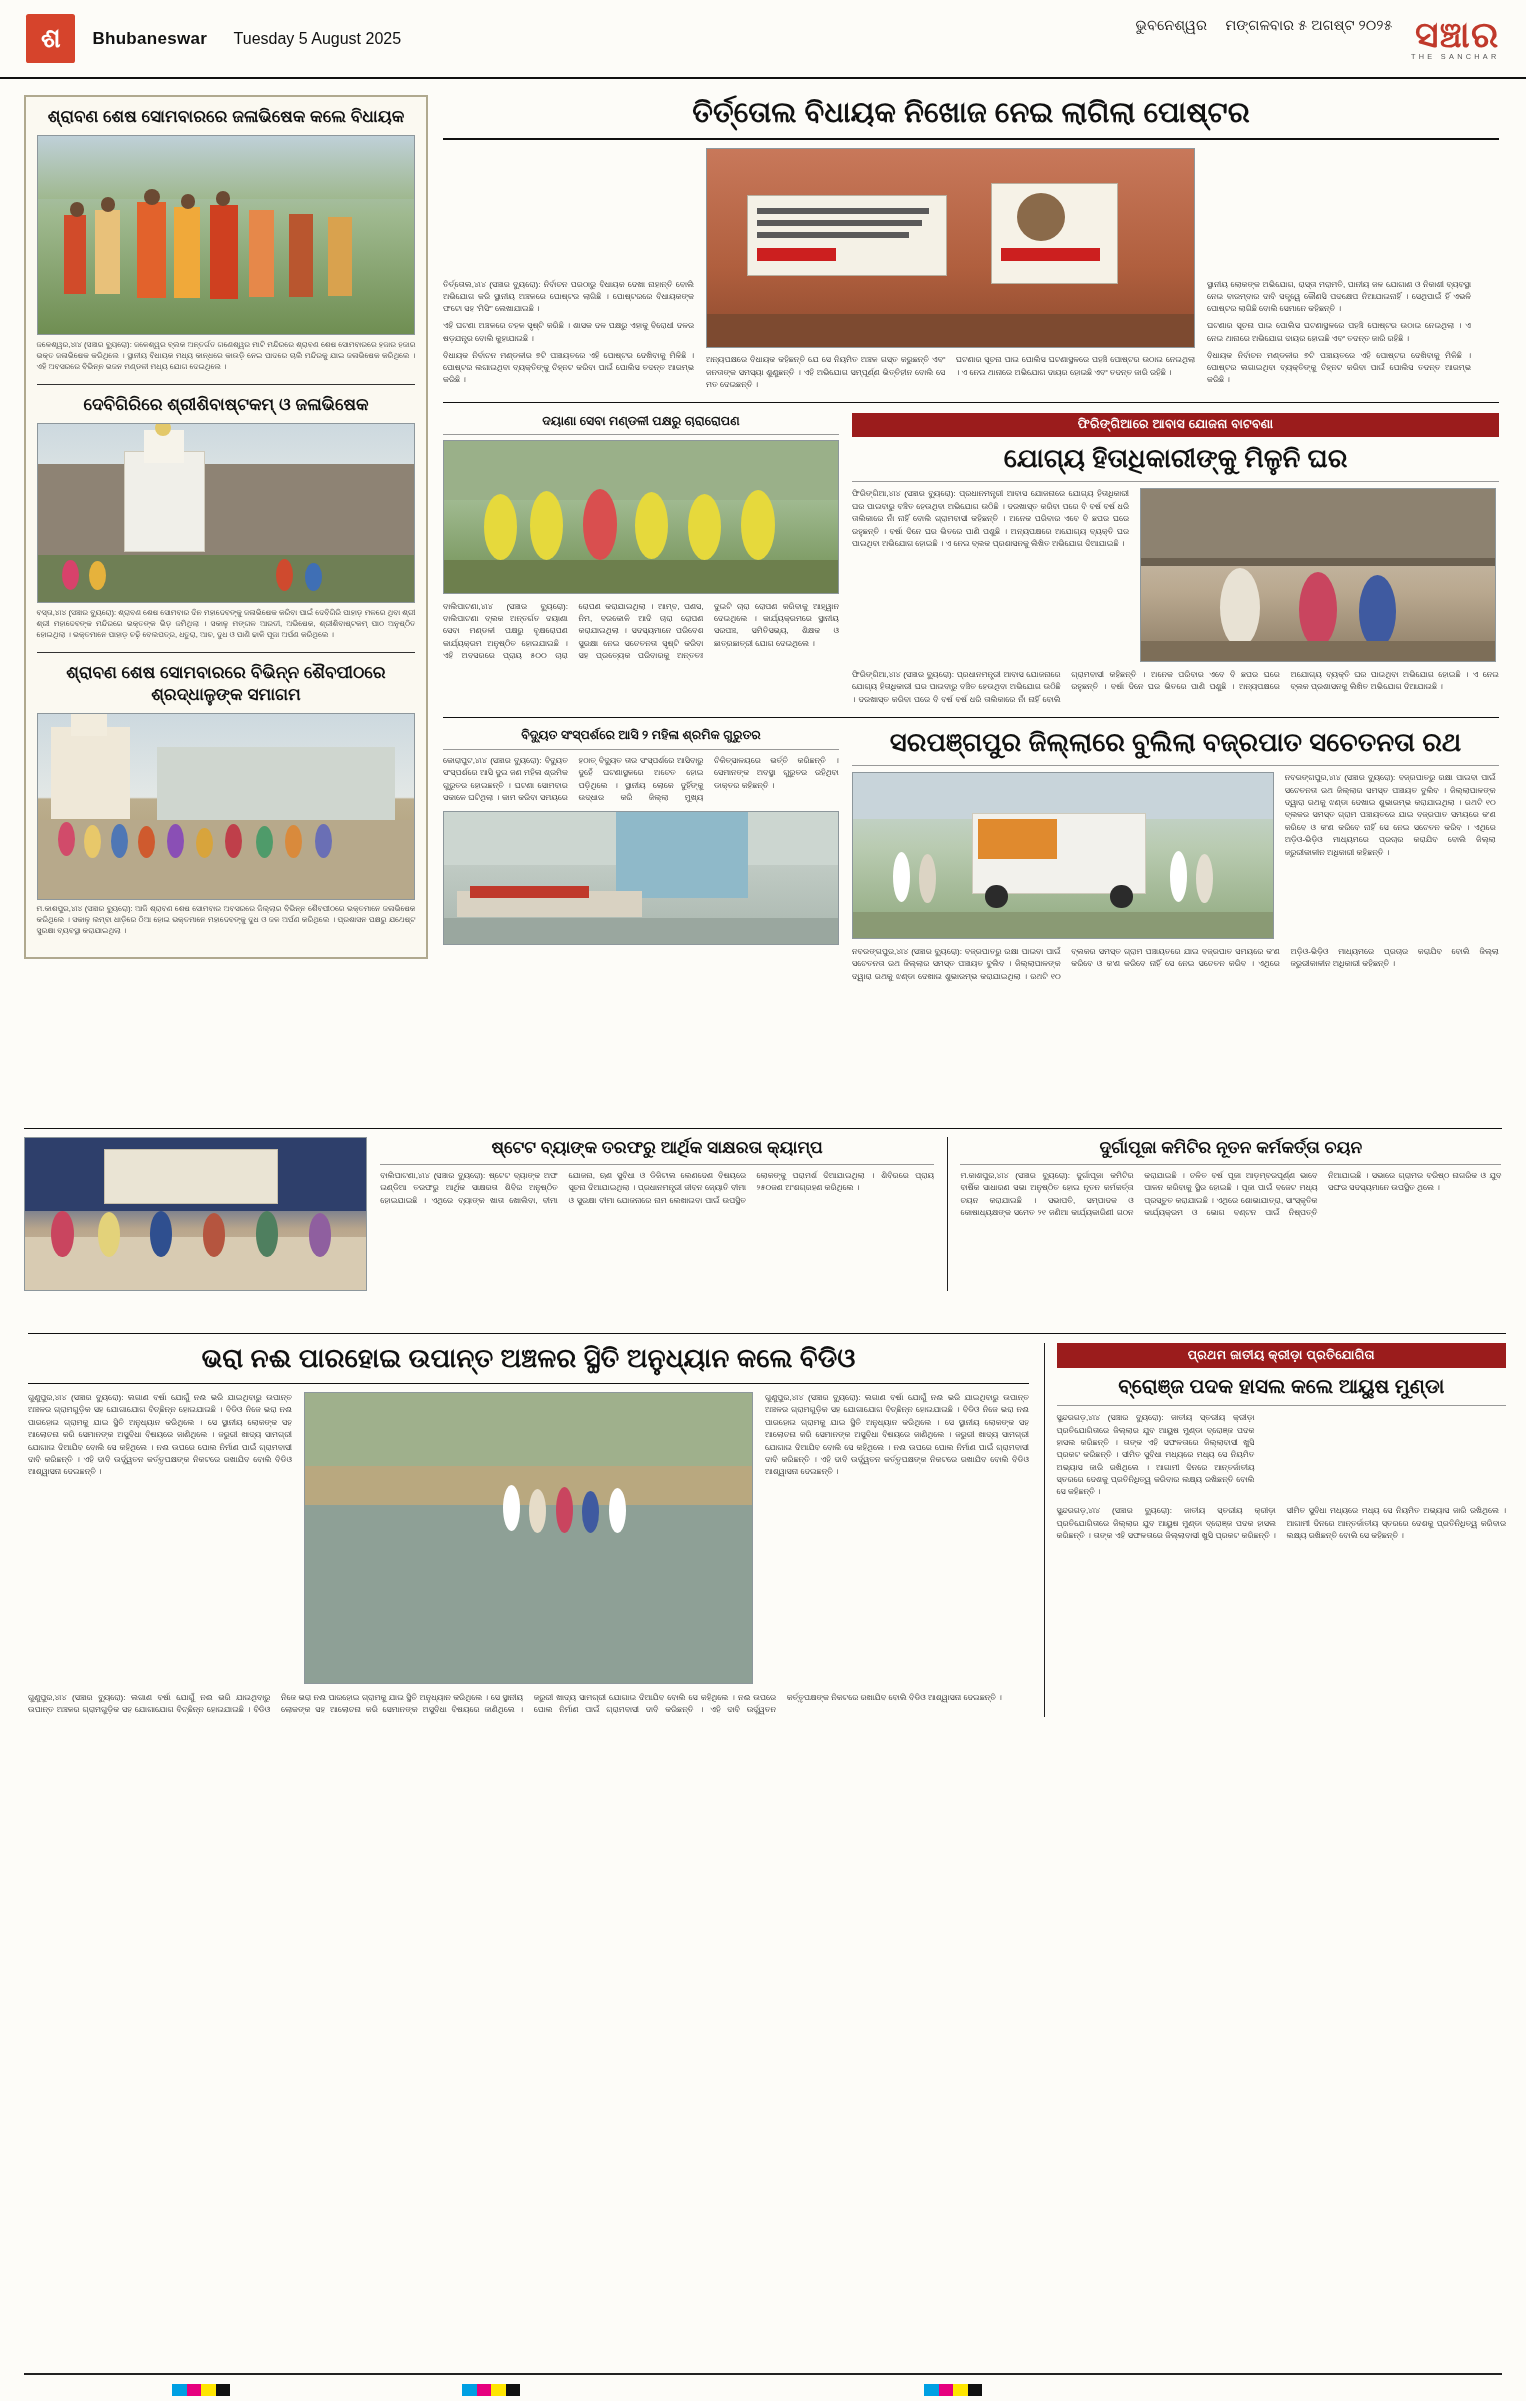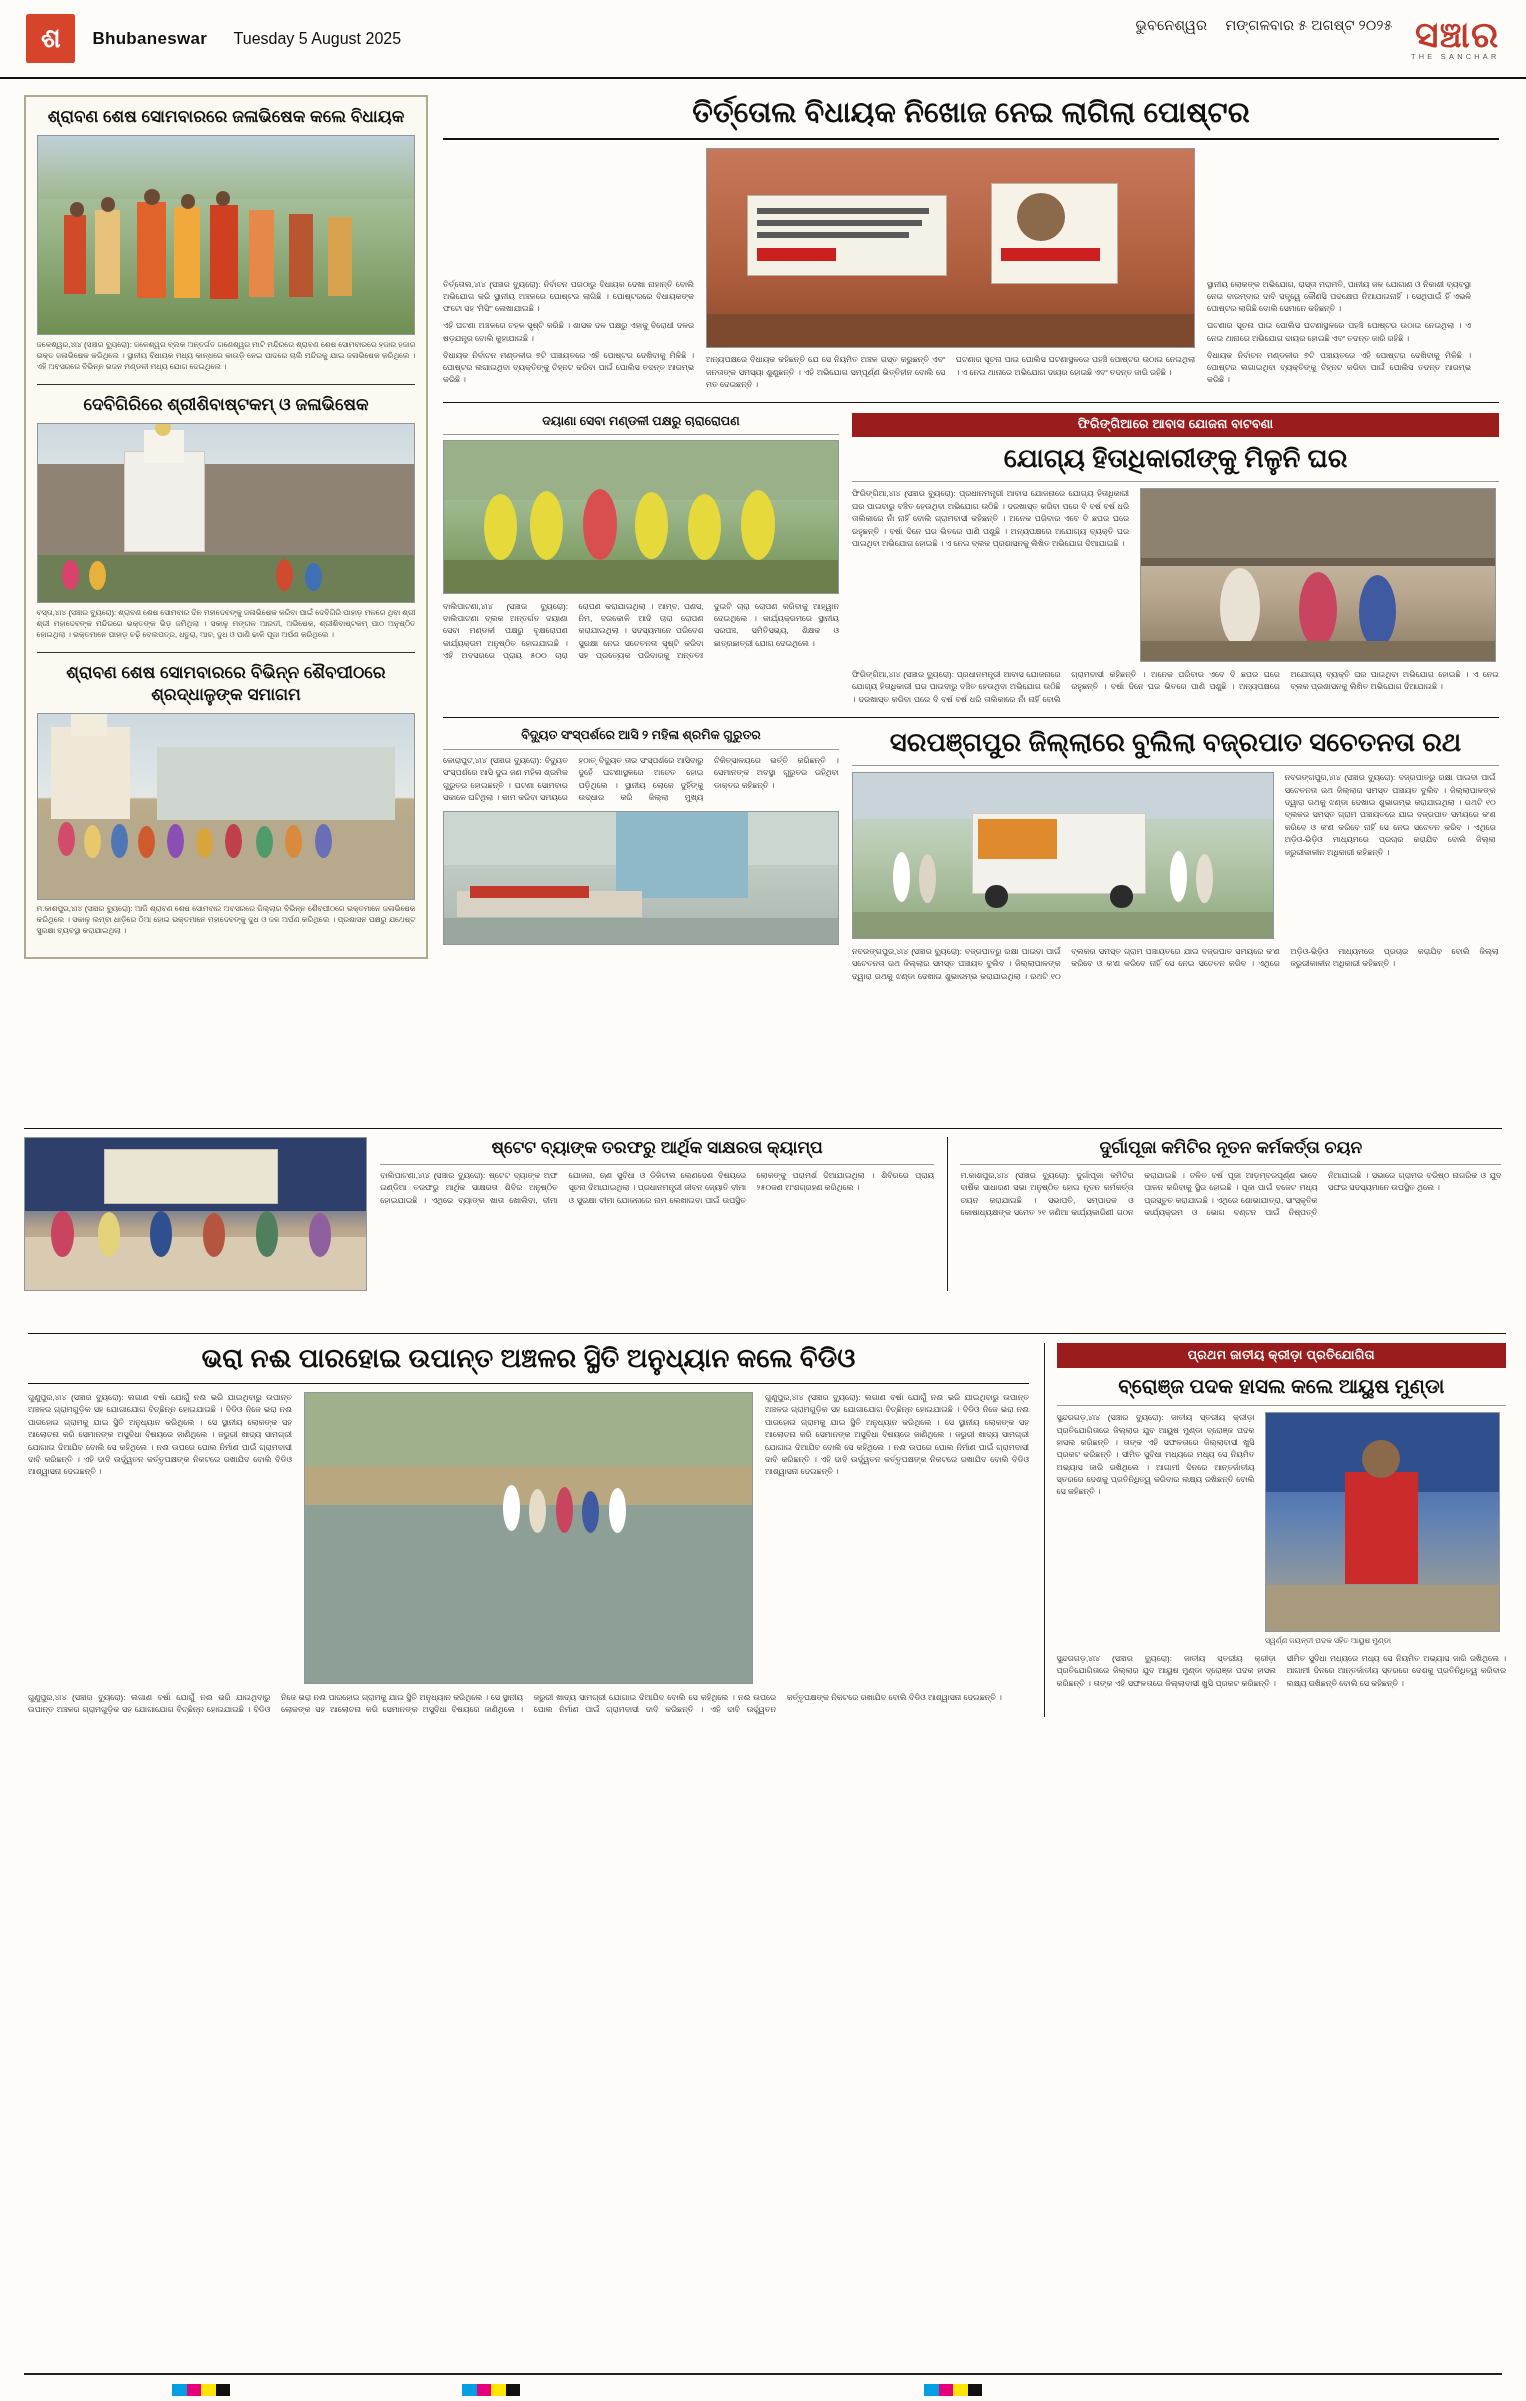--- a/index.html
+++ b/index.html
@@ -349,30 +349,20 @@
           </div>
           <div class="body-text" style="column-count:4;margin-top:8px;">ଗୁଣୁପୁର,୪ା୪ (ସଞ୍ଚାର ବ୍ୟୁରୋ): ଲଗାଣ ବର୍ଷା ଯୋଗୁଁ ନଈ ଭରି ଯାଇଥିବାରୁ ଉପାନ୍ତ ଅଞ୍ଚଳର ଗ୍ରାମଗୁଡ଼ିକ ସହ ଯୋଗାଯୋଗ ବିଚ୍ଛିନ୍ନ ହୋଇଯାଇଛି । ବିଡିଓ ନିଜେ ଭରା ନଈ ପାରହୋଇ ଗ୍ରାମକୁ ଯାଇ ସ୍ଥିତି ଅନୁଧ୍ୟାନ କରିଥିଲେ । ସେ ସ୍ଥାନୀୟ ଲୋକଙ୍କ ସହ ଆଲୋଚନା କରି ସେମାନଙ୍କ ଅସୁବିଧା ବିଷୟରେ ଜାଣିଥିଲେ । ଜରୁରୀ ଖାଦ୍ୟ ସାମଗ୍ରୀ ଯୋଗାଇ ଦିଆଯିବ ବୋଲି ସେ କହିଥିଲେ । ନଈ ଉପରେ ପୋଲ ନିର୍ମାଣ ପାଇଁ ଗ୍ରାମବାସୀ ଦାବି କରିଛନ୍ତି । ଏହି ଦାବି ଉର୍ଦ୍ଧ୍ୱତନ କର୍ତ୍ତୃପକ୍ଷଙ୍କ ନିକଟରେ ରଖାଯିବ ବୋଲି ବିଡିଓ ଆଶ୍ୱାସନା ଦେଇଛନ୍ତି ।</div>
         </div>
 
         <div style="width:455px;border-left:1.3px solid #222;padding-left:12px;">
           <div class="kicker">ପ୍ରଥମ ଜାତୀୟ କ୍ରୀଡ଼ା ପ୍ରତିଯୋଗିତା</div>
           <div class="hdr-l" style="font-size:20px;margin-top:6.6px;">ବ୍ରୋଞ୍ଜ ପଦକ ହାସଲ କଲେ ଆୟୁଷ ମୁଣ୍ଡା</div>
           <div class="thin" style="margin:6.6px 0;"></div>
           <div style="display:flex;gap:10.6px;">
             <div style="width:198px;" class="body-text">ସୁନ୍ଦରଗଡ଼,୪ା୪ (ସଞ୍ଚାର ବ୍ୟୁରୋ): ଜାତୀୟ ସ୍ତରୀୟ କ୍ରୀଡ଼ା ପ୍ରତିଯୋଗିତାରେ ଜିଲ୍ଲାର ଯୁବ ଆୟୁଷ ମୁଣ୍ଡା ବ୍ରୋଞ୍ଜ ପଦକ ହାସଲ କରିଛନ୍ତି । ତାଙ୍କ ଏହି ସଫଳତାରେ ଜିଲ୍ଲାବାସୀ ଖୁସି ପ୍ରକଟ କରିଛନ୍ତି । ସୀମିତ ସୁବିଧା ମଧ୍ୟରେ ମଧ୍ୟ ସେ ନିୟମିତ ଅଭ୍ୟାସ ଜାରି ରଖିଥିଲେ । ଆଗାମୀ ଦିନରେ ଆନ୍ତର୍ଜାତୀୟ ସ୍ତରରେ ଦେଶକୁ ପ୍ରତିନିଧିତ୍ୱ କରିବାର ଲକ୍ଷ୍ୟ ରଖିଛନ୍ତି ବୋଲି ସେ କହିଛନ୍ତି ।</div>
-            <div style="width:235px;">
-              <div class="photo" style="height:218px;">
-                <div class="ph-green" style="background:linear-gradient(#2f4f8f 0%,#5b7fb5 45%,#b0a88f 100%);"></div>
-                <div class="rect" style="left:0;top:0;width:100%;height:79px;background:#2f4f8f;"></div>
-                <div class="rect" style="left:79px;top:59px;width:73px;height:112px;background:#cc2b2b;"></div>
-                <div class="blob" style="left:96px;top:26.4px;width:38px;height:38px;background:#8a6a4a;"></div>
-                <div class="rect" style="left:0;top:172px;width:100%;height:46px;background:#a89a7c;"></div>
-              </div>
-              <div class="cap">ସ୍ୱର୍ଣ୍ଣ ଜୟନ୍ତୀ ପଦକ ସହିତ ଆୟୁଷ ମୁଣ୍ଡା</div>
-            </div>
           </div>
           <div class="body-text" style="column-count:2;margin-top:6.6px;">ସୁନ୍ଦରଗଡ଼,୪ା୪ (ସଞ୍ଚାର ବ୍ୟୁରୋ): ଜାତୀୟ ସ୍ତରୀୟ କ୍ରୀଡ଼ା ପ୍ରତିଯୋଗିତାରେ ଜିଲ୍ଲାର ଯୁବ ଆୟୁଷ ମୁଣ୍ଡା ବ୍ରୋଞ୍ଜ ପଦକ ହାସଲ କରିଛନ୍ତି । ତାଙ୍କ ଏହି ସଫଳତାରେ ଜିଲ୍ଲାବାସୀ ଖୁସି ପ୍ରକଟ କରିଛନ୍ତି । ସୀମିତ ସୁବିଧା ମଧ୍ୟରେ ମଧ୍ୟ ସେ ନିୟମିତ ଅଭ୍ୟାସ ଜାରି ରଖିଥିଲେ । ଆଗାମୀ ଦିନରେ ଆନ୍ତର୍ଜାତୀୟ ସ୍ତରରେ ଦେଶକୁ ପ୍ରତିନିଧିତ୍ୱ କରିବାର ଲକ୍ଷ୍ୟ ରଖିଛନ୍ତି ବୋଲି ସେ କହିଛନ୍ତି ।</div>
         </div>
       </div>
     </div>
 
   </div>
 
   <div class="footrule"></div>
   <div class="colorbar" style="left:172px;">

